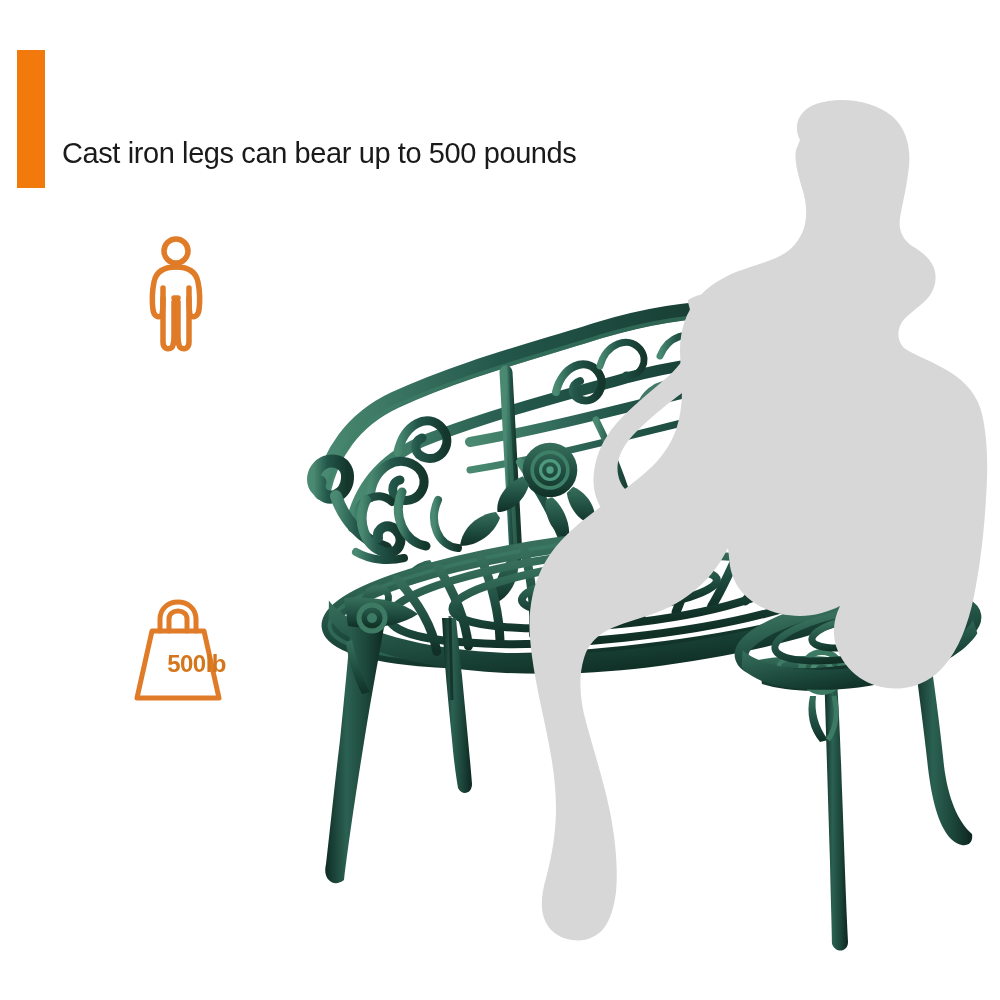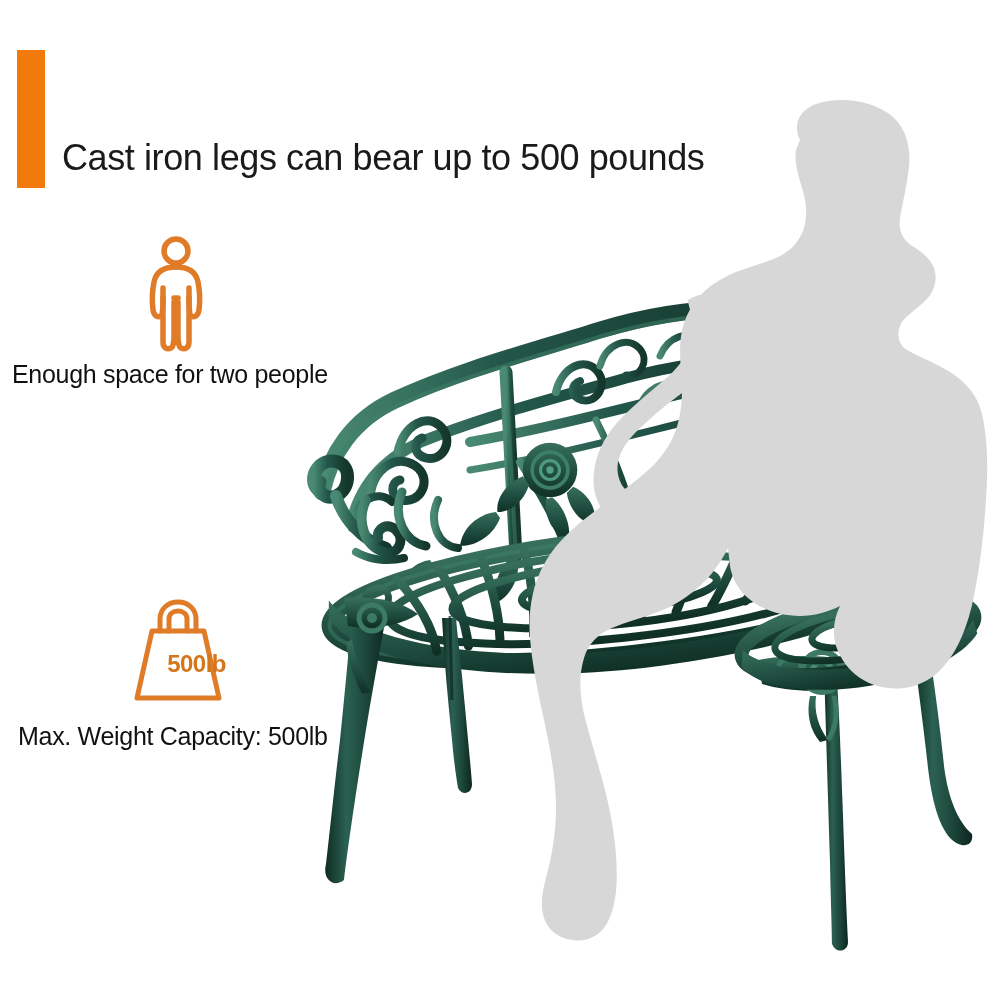--- a/index.html
+++ b/index.html
@@ -35,21 +35,21 @@
     font-weight: bold;
     color: #F2790C;
     letter-spacing: -1px;
     line-height: 1.1;
     white-space: nowrap;
   }
   #subhead {
     position: absolute;
     left: 62px;
     top: 137px;
-    font-size: 36px;
+    font-size: 29px;
     color: #1a1a1a;
     white-space: nowrap;
     letter-spacing: -0.4px;
   }
 
   
   #feature-person-icon {
     position: absolute;
     left: 138px;
     top: 236px;
@@ -383,25 +383,23 @@
   <div id="feature-person-icon">
     <svg width="76" height="118" viewBox="0 0 76 118" xmlns="http://www.w3.org/2000/svg" fill="none" stroke="#E07B28" stroke-width="5.5" stroke-linecap="round" stroke-linejoin="round">
       <circle cx="38" cy="15" r="12"></circle>
       <path d="M38,31 C26,31 18,36 16,46 C14,56 14,66 15,74 C16,80 20,82 23,80 C25,78 25,70 25,62"></path>
       <path d="M38,31 C50,31 58,36 60,46 C62,56 62,66 61,74 C60,80 56,82 53,80 C51,78 51,70 51,62"></path>
       <path d="M25,52 L25,106 C25,112 29,114 33,112 C36,110 36,104 36,98 L36,66"></path>
       <path d="M51,52 L51,106 C51,112 47,114 43,112 C40,110 40,104 40,98 L40,66"></path>
       <path d="M36,62 L40,62"></path>
     </svg>
   </div>
-  <div id="feature-person-label">Enough space for two people</div>
 
   <div id="feature-weight-icon">
     <svg width="96" height="106" viewBox="0 0 96 106" xmlns="http://www.w3.org/2000/svg" fill="none" stroke="#E07B28" stroke-width="5" stroke-linejoin="round" stroke-linecap="round">
       <path d="M30,34 L30,22 C30,12 38,5 48,5 C58,5 66,12 66,22 L66,34"></path>
       <path d="M39,34 L39,22 C39,17 43,14 48,14 C53,14 57,17 57,22 L57,34"></path>
       <path d="M22,34 L74,34 L89,101 L7,101 Z"></path>
     </svg>
   </div>
   <div id="feature-weight-value">500lb</div>
-  <div id="feature-weight-label">Max. Weight Capacity: 500lb</div>
 
 </div>
 
 </body></html>

